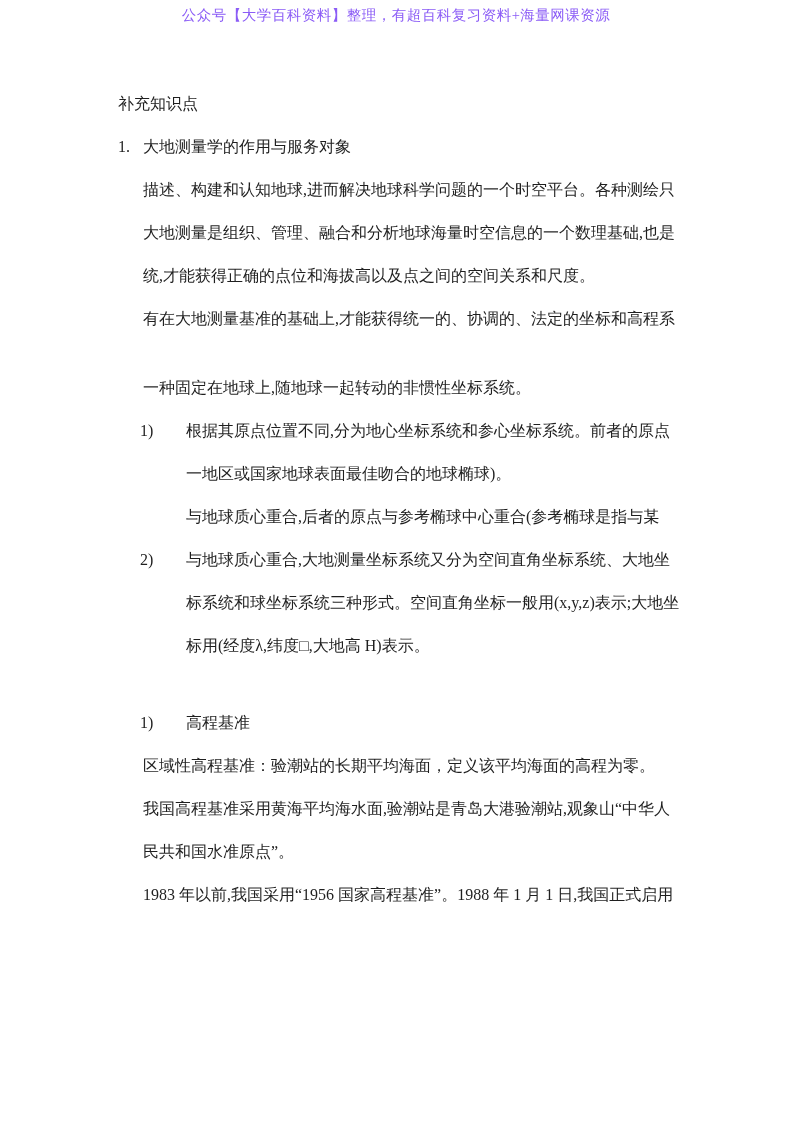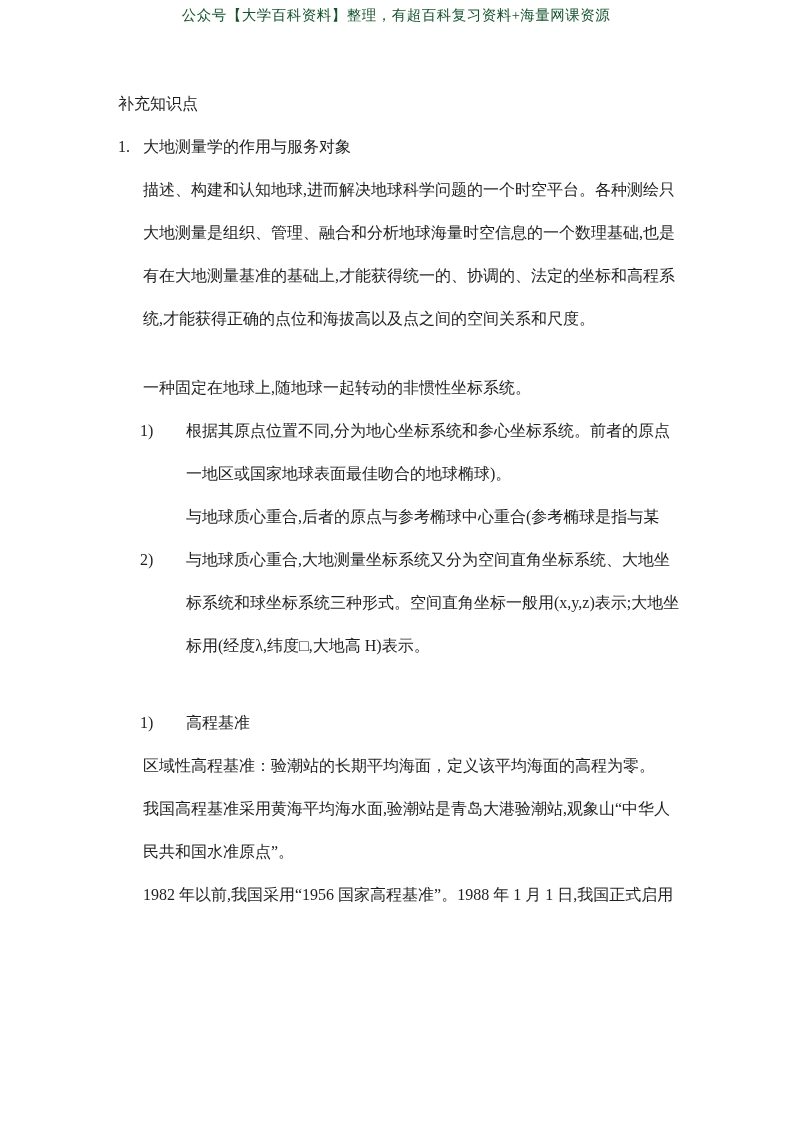--- a/index.html
+++ b/index.html
@@ -53,34 +53,34 @@
     top: 0;
   }
   .gap-sm { height: 26px; }
   .gap-md { height: 34px; }
 </style>
 </head>
 <body>
 
 <div class="page">
 
-  <div class="header-watermark" style="color: #14532d;">公众号【大学百科资料】整理，有超百科复习资料+海量网课资源</div>
+  <div class="header-watermark" style="color: #8b5cf6;">公众号【大学百科资料】整理，有超百科复习资料+海量网课资源</div>
 
   <div class="content" style="color: rgb(31, 31, 31);">
 
     <div class="line">补充知识点</div>
 
     <div class="line">
       <span class="sec-num">1.</span><span>大地测量学的作用与服务对象</span>
     </div>
 
     <div class="line ind1">描述、构建和认知地球,进而解决地球科学问题的一个时空平台。各种测绘只</div>
     <div class="line ind1">大地测量是组织、管理、融合和分析地球海量时空信息的一个数理基础,也是</div>
+    <div class="line ind1">统,才能获得正确的点位和海拔高以及点之间的空间关系和尺度。</div>
     <div class="line ind1">有在大地测量基准的基础上,才能获得统一的、协调的、法定的坐标和高程系</div>
-    <div class="line ind1">统,才能获得正确的点位和海拔高以及点之间的空间关系和尺度。</div>
 
     <div class="gap-sm"></div>
 
 
     <div class="line ind1">一种固定在地球上,随地球一起转动的非惯性坐标系统。</div>
 
     <div class="line ind2">
       <span class="sub-num">1)</span><span>根据其原点位置不同,分为地心坐标系统和参心坐标系统。前者的原点</span>
     </div>
     <div class="line ind2">一地区或国家地球表面最佳吻合的地球椭球)。</div>
@@ -95,16 +95,16 @@
     <div class="gap-md"></div>
 
 
     <div class="line ind2">
       <span class="sub-num">1)</span><span>高程基准</span>
     </div>
 
     <div class="line ind1">区域性高程基准：验潮站的长期平均海面，定义该平均海面的高程为零。</div>
     <div class="line ind1">我国高程基准采用黄海平均海水面,验潮站是青岛大港验潮站,观象山“中华人</div>
     <div class="line ind1">民共和国水准原点”。</div>
-    <div class="line ind1">1982 年以前,我国采用“1956 国家高程基准”。1988 年 1 月 1 日,我国正式启用</div>
+    <div class="line ind1">1983 年以前,我国采用“1956 国家高程基准”。1988 年 1 月 1 日,我国正式启用</div>
 
   </div>
 </div>
 
 </body></html>

